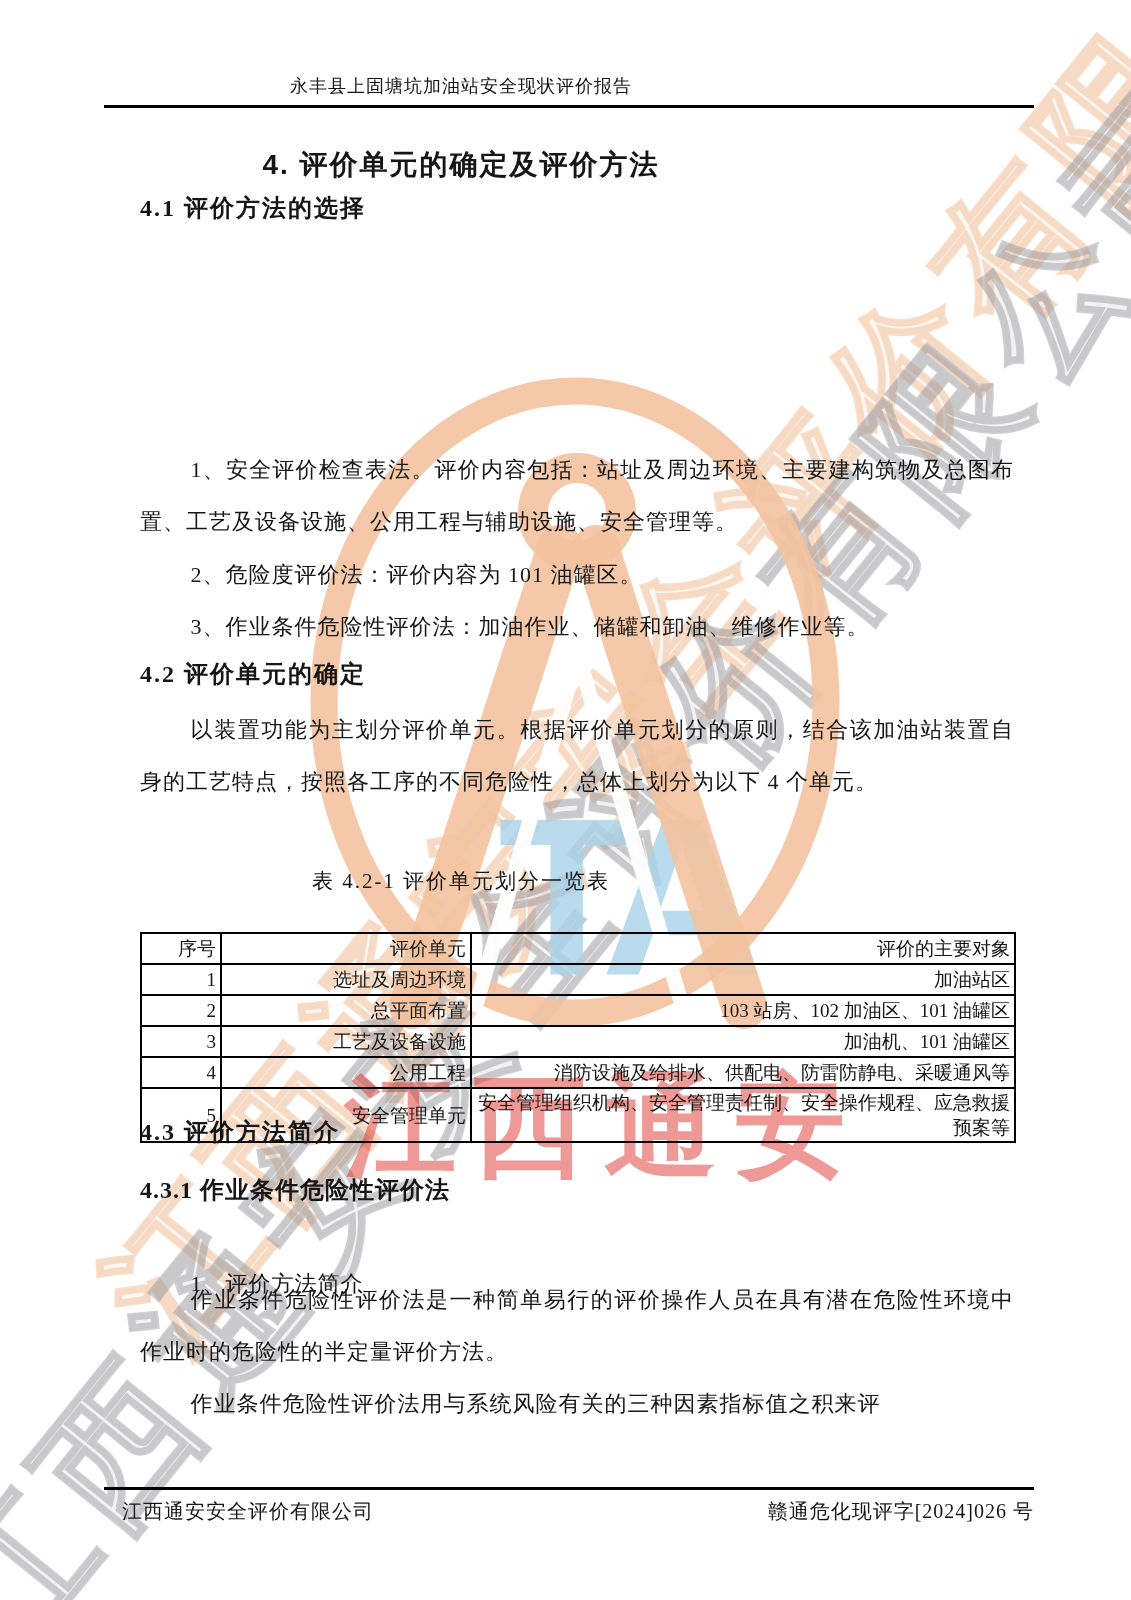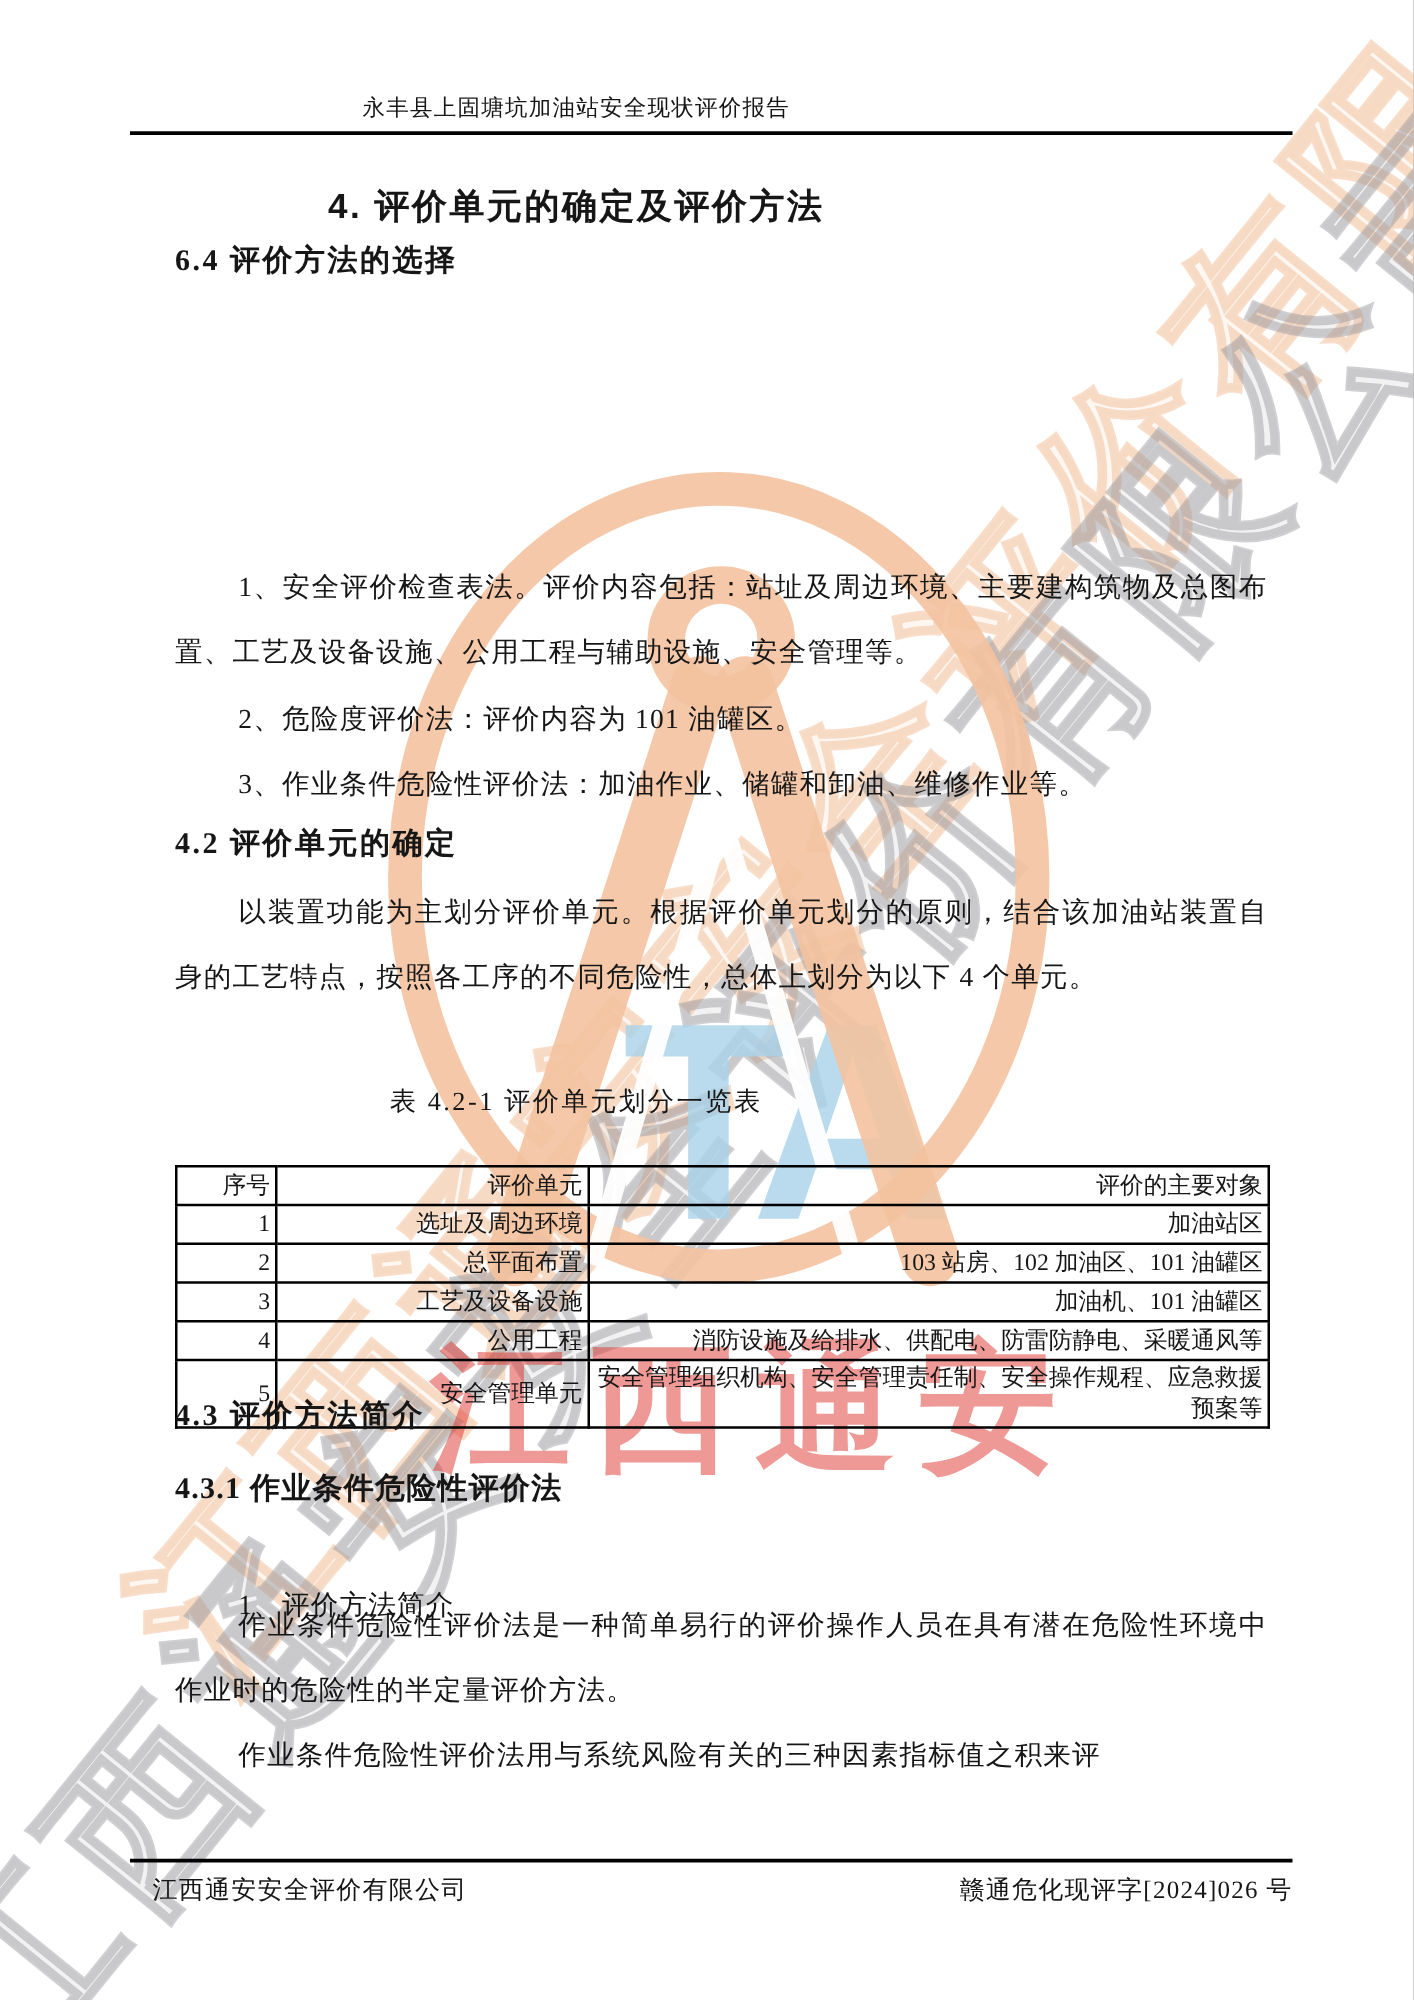--- a/index.html
+++ b/index.html
@@ -108,21 +108,21 @@
     <path d="M 474,1012 L 578,655 L 684,1012" fill="none" stroke="#ffffff" stroke-width="15" opacity="0.95"></path>
   </svg>
 
   <div class="wm wm-red">江西通安</div>
 
   <div class="abs center header-title">永丰县上固塘坑加油站安全现状评价报告</div>
   <div class="rule" style="top:105px"></div>
 
   <div class="abs center chapter-title">4. 评价单元的确定及评价方法</div>
 
-  <div class="abs h-sec" style="top:192px">6.4 评价方法的选择</div>
+  <div class="abs h-sec" style="top:192px">4.1 评价方法的选择</div>
   <div class="abs body-block indent" style="top:444px">1、安全评价检查表法。评价内容包括：站址及周边环境、主要建构筑物及总图布置、工艺及设备设施、公用工程与辅助设施、安全管理等。</div>
   <div class="abs body-block indent" style="top:549px">2、危险度评价法：评价内容为 101 油罐区。</div>
   <div class="abs body-block indent" style="top:601px">3、作业条件危险性评价法：加油作业、储罐和卸油、维修作业等。</div>
 
   <div class="abs h-sec" style="top:658px">4.2 评价单元的确定</div>
   <div class="abs body-block indent" style="top:704px">以装置功能为主划分评价单元。根据评价单元划分的原则，结合该加油站装置自身的工艺特点，按照各工序的不同危险性，总体上划分为以下 4 个单元。</div>
 
   <div class="abs center tbl-caption">表 4.2-1 评价单元划分一览表</div>
 
   <table class="unit">

